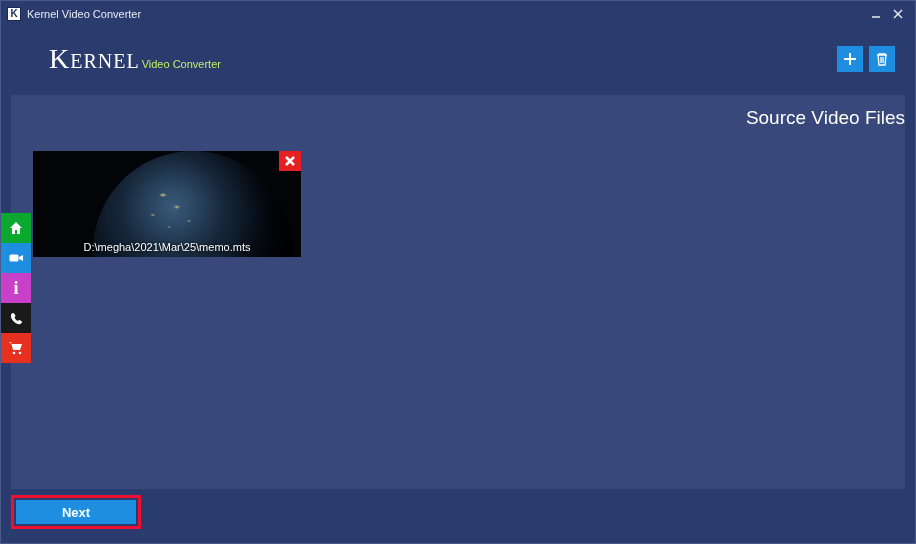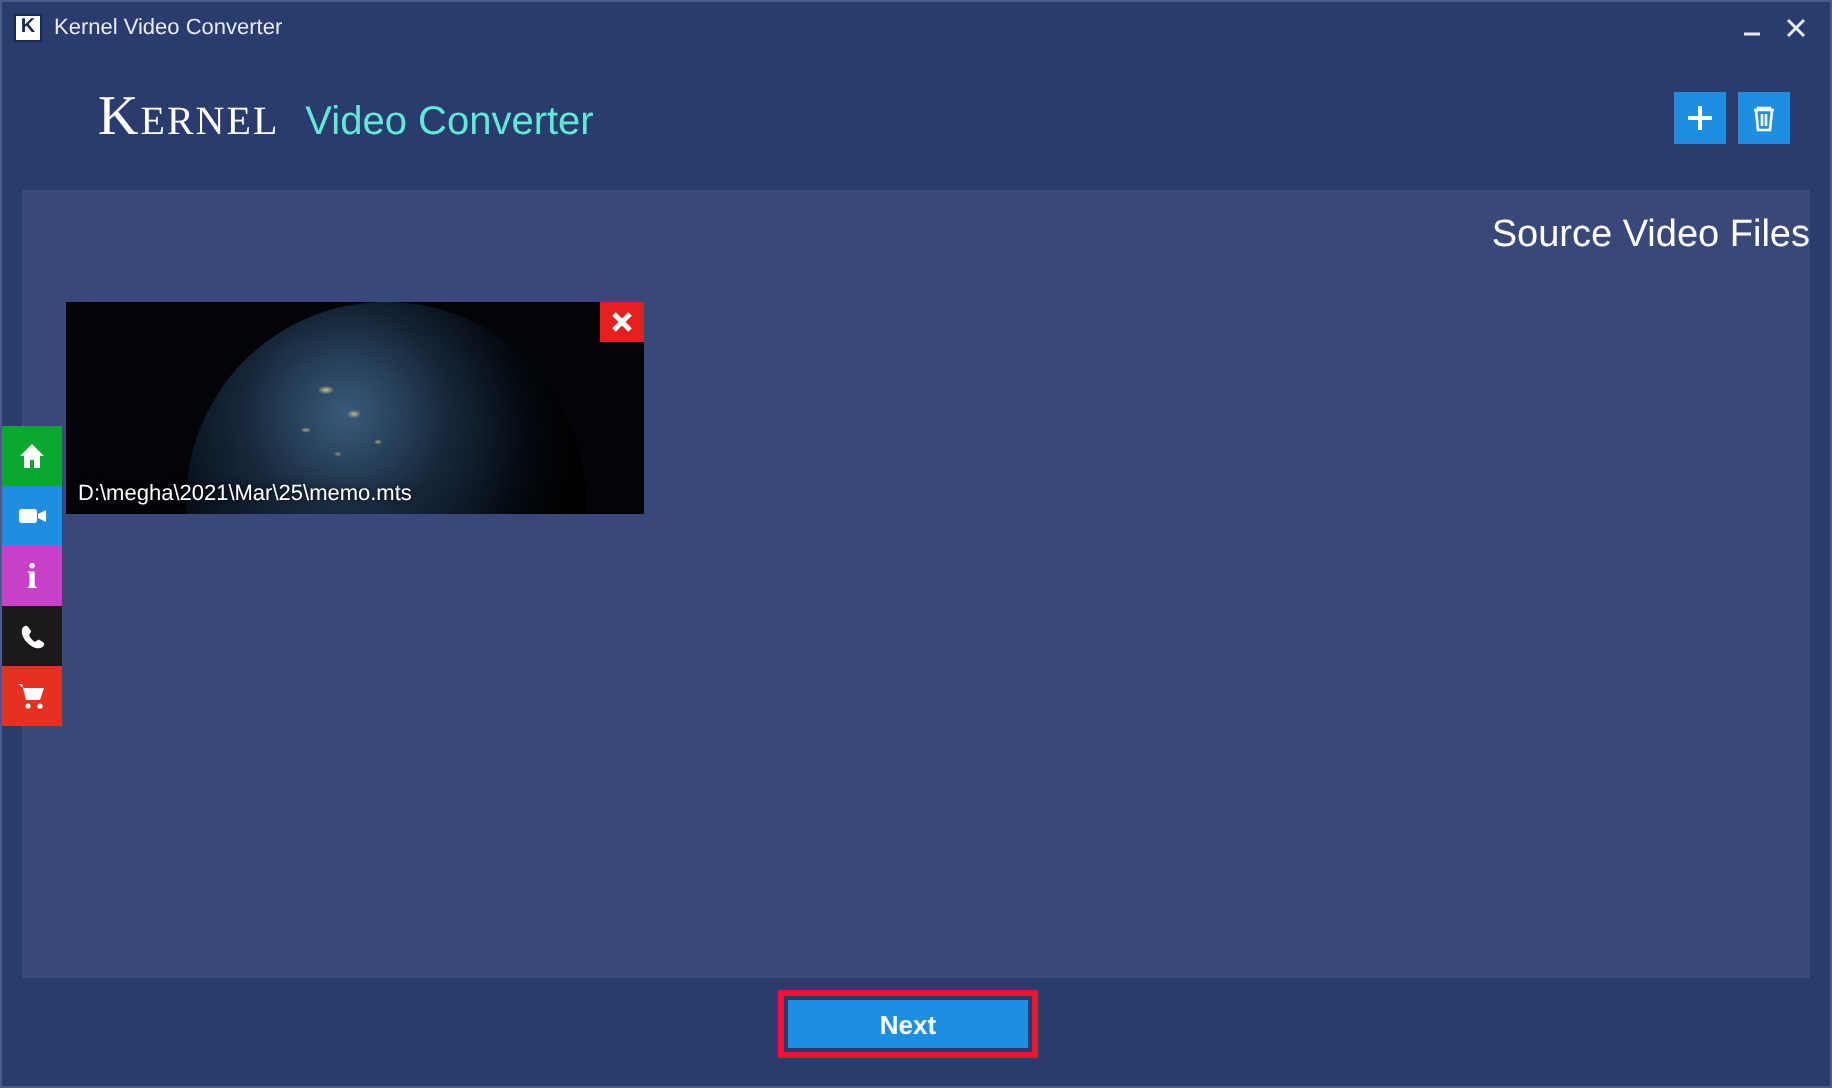--- a/index.html
+++ b/index.html
@@ -53,32 +53,32 @@
     position: relative;
     height: 64px;
     background: #2a3b6e;
     display: flex;
     align-items: center;
     padding: 0 20px 0 48px;
   }
   .brand {
     display: flex;
     align-items: baseline;
-    gap: 13px;
+    gap: 2px;
   }
   .brand-main {
     font-family: Georgia, "Times New Roman", serif;
     font-variant: small-caps;
     font-size: 28px;
     color: #fff;
     letter-spacing: 1px;
   }
   .brand-sub {
-    font-size: 20px;
-    color: #5eead4;
+    font-size: 11px;
+    color: #bef264;
     font-family: Arial, sans-serif;
   }
   .header-spacer { flex: 1; }
   .header-btn {
     width: 26px;
     height: 26px;
     background: #1e8fe0;
     margin-left: 6px;
     display: flex;
     align-items: center;
@@ -104,25 +104,26 @@
   }
 
   .thumbs {
     padding: 22px 0 0 22px;
     display: flex;
     flex-direction: column;
     gap: 14px;
     align-items: flex-start;
   }
   .thumb {
-    width: 289px;
+    width: 268px;
     height: 106px;
     position: relative;
     background: #000;
     overflow: hidden;
+    text-align: center;
   }
   .thumb-remove {
     position: absolute;
     top: 0;
     right: 0;
     width: 22px;
     height: 20px;
     background: #e62020;
     color: #fff;
     display: flex;
@@ -216,21 +217,21 @@
   
   .footer {
     position: absolute;
     left: 10px;
     right: 10px;
     bottom: 10px;
     height: 42px;
     background: #2a3b6e;
     display: flex;
     align-items: center;
-    justify-content: center;
+    justify-content: flex-start;
     padding-right: 8px;
   }
   .next-wrap {
     border: 3px solid #f01030;
     padding: 2px;
   }
   .next-btn {
     width: 120px;
     height: 24px;
     background: #1e8fe0;

